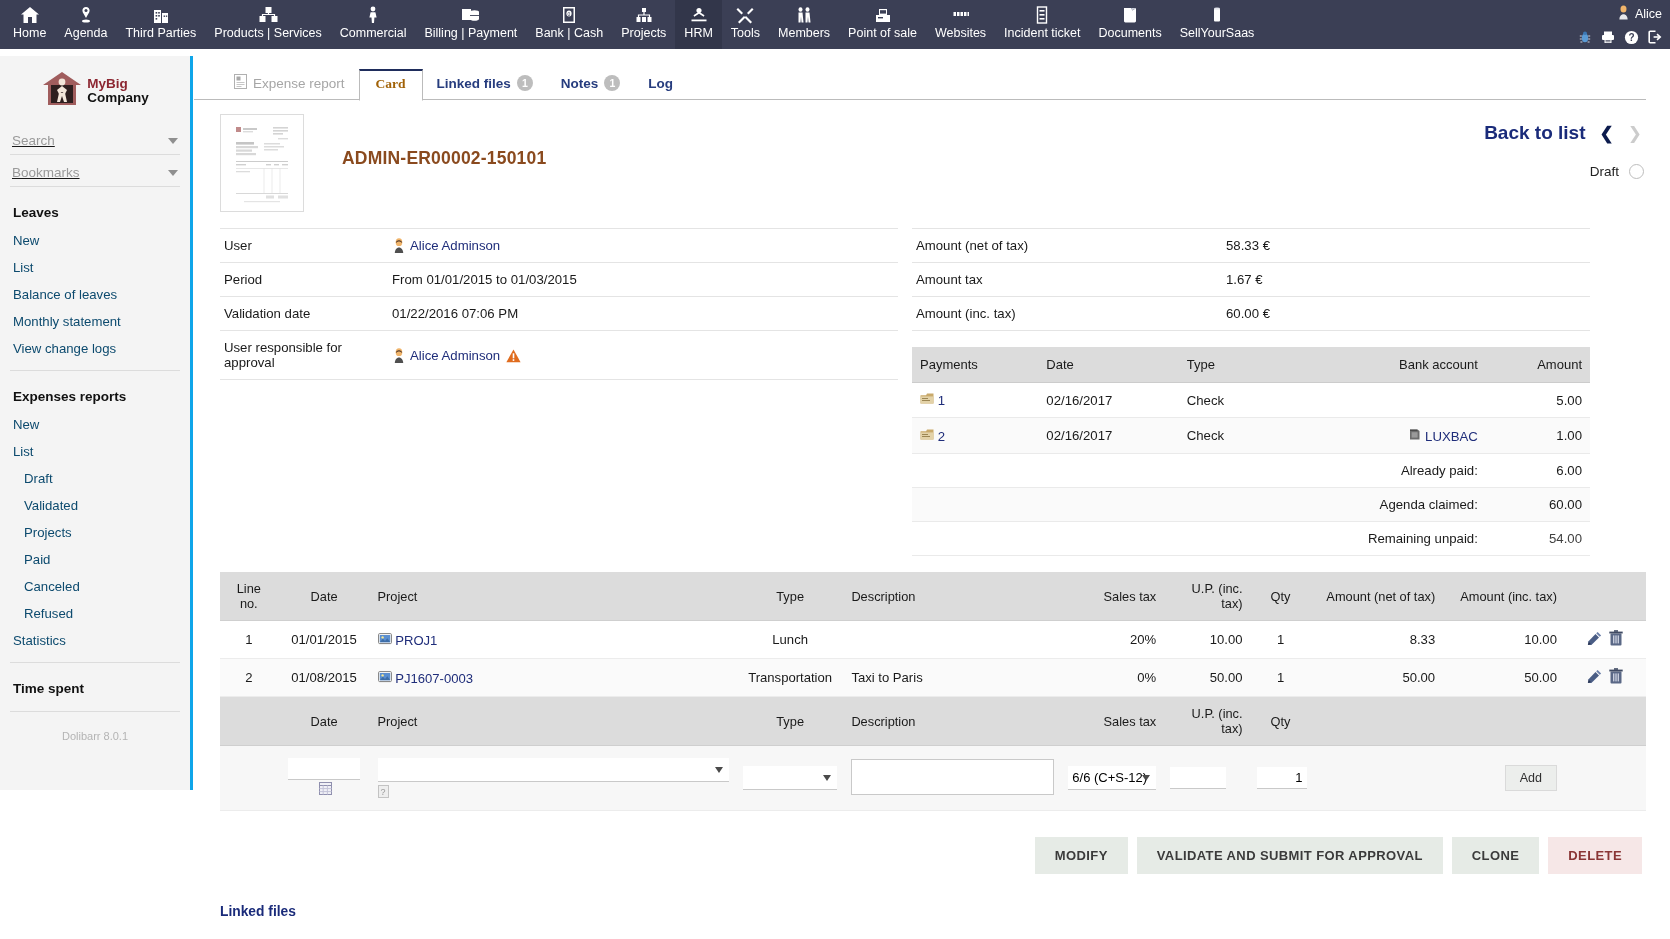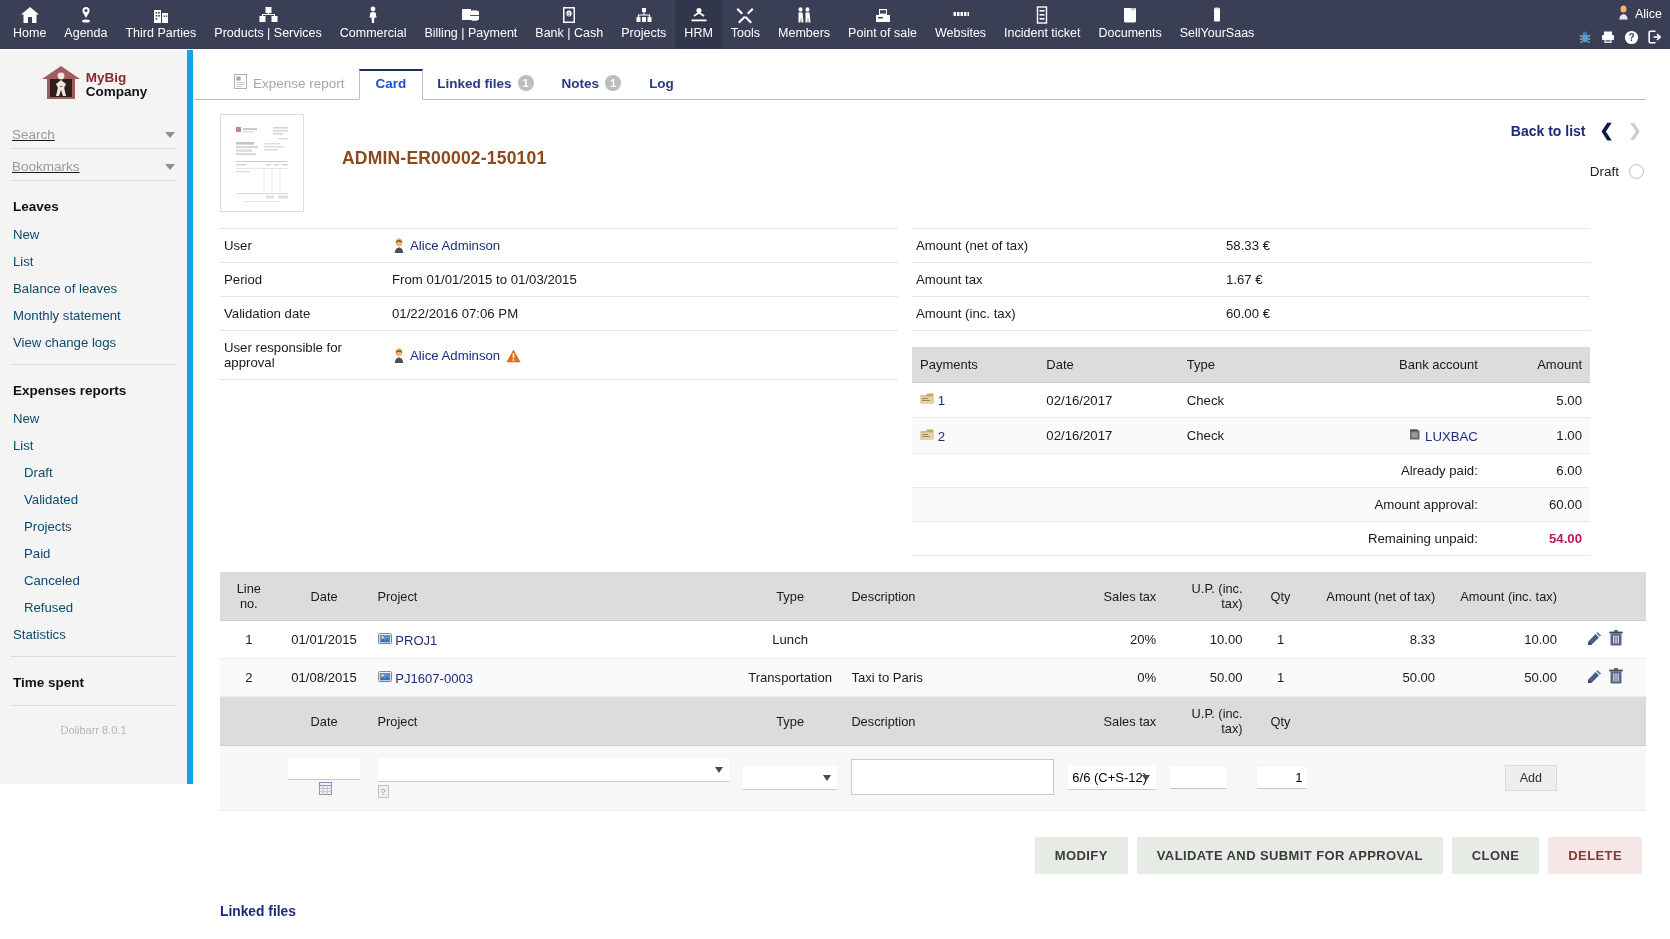--- a/index.html
+++ b/index.html
@@ -55,24 +55,24 @@
     font-size: 12.5px; color: #ffffff; height: 20px;
   }
   #topright-icons {
     display: flex; align-items: center; gap: 9px;
     height: 22px; margin-top: 2px;
   }
   #topright-icons span { cursor: pointer; display: flex; align-items: center; }
 
   
   #sidebar {
-    position: absolute; top: 50px; left: 0;
+    position: absolute; top: 56px; left: 0;
     width: 193px; height: 734px;
     background: #f4f4f4;
-    border-right: 6px solid #0ea5e9;
+    border-right: 3px solid #0ea5e9;
   }
   #logo-area {
     padding: 12px 0 10px 0;
     display: flex; align-items: center; justify-content: center;
   }
   #logo-box { display: flex; align-items: center; gap: 4px; }
   #logo-text { line-height: 14px; }
   #logo-text .l1 { font-weight: bold; font-size: 13.5px; color: #8c2631; }
   #logo-text .l2 { font-weight: bold; font-size: 13.5px; color: #111111; }
 
@@ -129,27 +129,28 @@
   }
   .tab {
     display: flex; align-items: center; gap: 6px;
     padding: 6px 14px 8px 14px;
     font-size: 13.5px; font-weight: bold;
     color: #263C7E; cursor: pointer;
     position: relative; white-space: nowrap;
   }
   .tab.muted { color: #a6a6a6; font-weight: normal; }
   .tab.active {
-    color: #1d4ed8;
+    color: #a16207;
     border: 1px solid #bbbbbb;
     border-bottom: 1px solid #ffffff;
     border-top: 2px solid #1f2d5c;
     background: #ffffff;
     margin-bottom: -1px;
     padding: 5px 16px 8px 16px;
+    font-family: Liberation Serif, serif;
   }
   .tab-badge {
     display: inline-flex; align-items: center; justify-content: center;
     min-width: 16px; height: 16px; padding: 0 4px;
     border-radius: 9px; background: #bdbdbd; color: #ffffff;
     font-size: 10.5px; font-weight: bold;
   }
 
   
   #header-block {
@@ -167,21 +168,21 @@
   #ref-area { padding-left: 38px; padding-top: 34px; }
   #ref-title {
     font-size: 17.5px; font-weight: bold; color: #8a4a1e;
     letter-spacing: .2px;
   }
   #backlist-row {
     position: absolute; right: 28px; top: 22px;
     display: flex; align-items: center; gap: 14px;
   }
   #backlist-link {
-    font-size: 14px; font-weight: bold; color: #1a2b7a;
+    font-size: 19px; font-weight: bold; color: #1a2b7a;
     text-decoration: none; cursor: pointer;
   }
   .nav-arrow { font-size: 17px; line-height: 1; cursor: pointer; }
   .nav-arrow.on { color: #0c1b4d; font-weight: bold; }
   .nav-arrow.off { color: #cccccc; }
   #status-row {
     position: absolute; right: 26px; top: 64px;
     display: flex; align-items: center; gap: 10px;
   }
   #status-label { font-size: 13.5px; color: #222; }
@@ -220,21 +221,21 @@
     font-size: 13px; font-weight: normal;
     padding: 10px 8px; text-align: left;
     border-bottom: 1px solid #cccccc;
   }
   table.paytbl th.r, table.paytbl td.r { text-align: right; }
   table.paytbl td {
     padding: 9px 8px; font-size: 13.2px;
     border-bottom: 1px solid #eaeaea;
   }
   table.paytbl tr.alt td { background: #fafafa; }
-  .red-amt { color: #be185d; font-weight: bold; font-size: 15px; }
+  .red-amt { color: #404040; font-weight: normal; font-size: 15px; }
 
   
   #lines-wrap { padding: 16px 24px 0 26px; }
   table.linetbl { width: 100%; border-collapse: collapse; table-layout: fixed; }
   table.linetbl th {
     background: #dcdcdc; color: #1a1a1a;
     font-size: 12.8px; font-weight: normal;
     padding: 9px 7px; vertical-align: middle;
     border-bottom: 1px solid #cfcfcf;
   }
@@ -770,21 +771,21 @@
               <td></td>
               <td></td>
               <td></td>
               <td class="r">Already paid:</td>
               <td class="r ">6.00</td>
             </tr>
             <tr class="alt">
               <td></td>
               <td></td>
               <td></td>
-              <td class="r">Amount approval:</td>
+              <td class="r">Agenda claimed:</td>
               <td class="r ">60.00</td>
             </tr>
             <tr>
               <td></td>
               <td></td>
               <td></td>
               <td class="r">Remaining unpaid:</td>
               <td class="r red-amt">54.00</td>
             </tr>
           </tbody>

